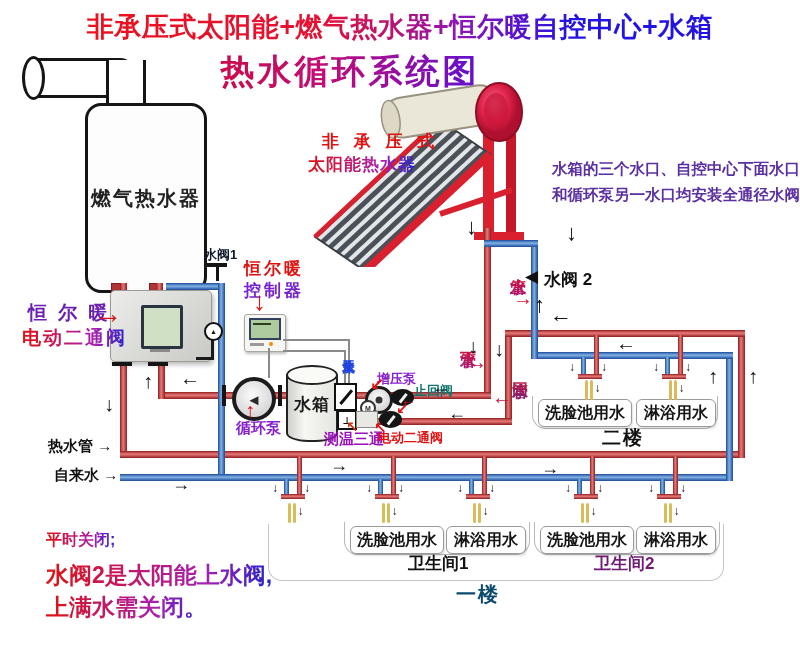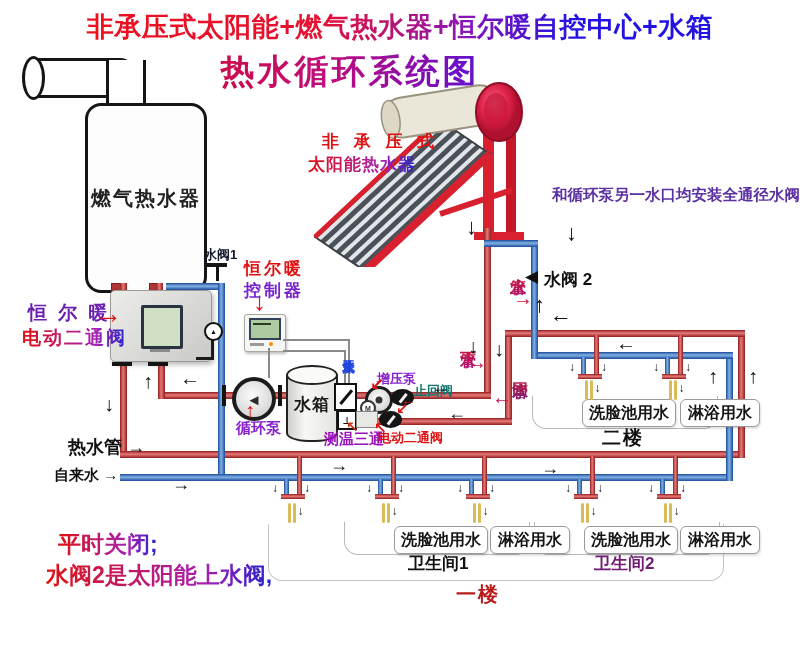--- a/index.html
+++ b/index.html
@@ -21,21 +21,21 @@
   .gt{background-clip:text;-webkit-background-clip:text;color:transparent;-webkit-text-fill-color:transparent;}
   .g-title1{background-image:linear-gradient(90deg,#ee1016 0%,#e51133 40%,#8a15b8 58%,#2213e2 72%,#2213e2 100%);}
   .g-title2{background-image:linear-gradient(90deg,#d60a20 0%,#c00d7a 45%,#6a10c8 75%,#3a10d8 100%);}
   .g-rp{background-image:linear-gradient(90deg,#e01111,#a620b2 70%,#2222cc);}
   .g-down{background-image:linear-gradient(180deg,#dd1122,#7722cc);}
   .g-rb{background-image:linear-gradient(180deg,#dd1122,#2233cc);}
   .vlabel{position:absolute;writing-mode:vertical-rl;text-orientation:upright;font-weight:bold;}
   
   .fixbox{position:absolute;background:#fff;border:1.5px solid #9a9a9a;border-radius:6px;
           text-align:center;font-weight:bold;color:#141414;font-size:16px;
-          box-shadow:1px 2px 2px rgba(0,0,0,0.12);display:flex;align-items:center;justify-content:center;margin-left:44px;}
+          box-shadow:1px 2px 2px rgba(0,0,0,0.12);display:flex;align-items:center;justify-content:center;}
   .bracket{position:absolute;border:1.6px solid #b8b8b8;border-top:none;border-radius:0 0 14px 14px;}
   .arrow{position:absolute;font-weight:bold;line-height:1;}
   .tick{position:absolute;background:#141414;}
   .oval{position:absolute;background:#151515;border-radius:50%;}
   .oval .slash{position:absolute;left:50%;top:50%;width:2.5px;height:11px;background:#f2f2f2;
                transform:translate(-50%,-50%) rotate(38deg);}
   .ringpump{position:absolute;border-radius:50%;border:4px solid #1c1c1c;
             background:radial-gradient(circle at 45% 40%,#fbfbfb,#c9c9c9);}
 </style>
 </head>
@@ -167,30 +167,31 @@
 
   <div class="lbl" style="left:28px;top:302px;font-size:19px;color:#6a1fb0;letter-spacing:3px;">恒 尔 暖</div>
   <div class="lbl gt g-rp" style="left:22px;top:327px;font-size:19px;letter-spacing:2px;">电动二通阀</div>
 
   <div class="lbl" style="left:244px;top:259px;font-size:17px;color:#e01111;letter-spacing:3px;">恒尔暖</div>
   <div class="lbl" style="left:244px;top:281px;font-size:17px;color:#7722cc;letter-spacing:3px;">控制器</div>
 
   <div class="lbl gt g-rp" style="left:308px;top:155px;font-size:17px;letter-spacing:1px;">太阳能热水器</div>
   <div class="lbl" style="left:322px;top:132px;font-size:17px;color:#e01111;letter-spacing:5px;">非 承 压 式</div>
 
+  <div class="lbl" style="left:552px;top:160px;font-size:15.5px;color:#5b2fa0;">水箱的三个水口、自控中心下面水口</div>
   <div class="lbl" style="left:552px;top:186px;font-size:15.5px;color:#5b2fa0;">和循环泵另一水口均安装全通径水阀</div>
 
   <div class="lbl" style="left:236px;top:419px;font-size:15px;color:#8822cc;">循环泵</div>
   <div class="lbl" style="left:377px;top:372px;font-size:13px;color:#8822cc;">增压泵</div>
   <div class="vlabel" style="left:342px;top:350px;height:60px;font-size:12.5px;color:#2244dd;line-height:1;">水流开关</div>
   <div class="lbl" style="left:414px;top:384px;font-size:13px;color:#0f766e;">止回阀</div>
   <div class="lbl" style="left:324px;top:430px;font-size:15px;color:#9911bb;">测温三通</div>
   <div class="lbl" style="left:378px;top:431px;font-size:13px;color:#e01111;">电动二通阀</div>
 
-  <div class="lbl" style="left:68px;top:437px;font-size:18px;color:#111;">
+  <div class="lbl" style="left:48px;top:437px;font-size:15px;color:#111;">
     <span>热水管</span> <span>→</span>
   </div>
   <div class="lbl" style="left:54px;top:466px;font-size:15px;color:#111;">
     <span>自来水</span> <span>→</span>
   </div>
   <div class="vlabel gt g-down" style="left:510px;top:266px;height:66px;font-size:16px;line-height:1;">上水管</div>
   <div class="vlabel gt g-down" style="left:460px;top:339px;height:60px;font-size:16px;line-height:1;">下水管</div>
   <div class="vlabel gt g-rb" style="left:512px;top:370px;height:60px;font-size:16px;line-height:1;">回水管</div>
   <div class="lbl" style="left:544px;top:270px;font-size:17px;color:#111;">水阀 2</div>
 
@@ -201,24 +202,25 @@
 
   <div class="bracket" style="left:344px;top:522px;width:184px;height:32px;"></div>
   <div class="bracket" style="left:534px;top:522px;width:184px;height:32px;"></div>
   <div class="bracket" style="left:268px;top:524px;width:454px;height:56px;border-color:#c5c5c5;"></div>
   <div class="fixbox" style="left:350px;top:526px;width:92px;height:26px;">洗脸池用水</div>
   <div class="fixbox" style="left:446px;top:526px;width:78px;height:26px;">淋浴用水</div>
   <div class="fixbox" style="left:540px;top:526px;width:92px;height:26px;">洗脸池用水</div>
   <div class="fixbox" style="left:636px;top:526px;width:78px;height:26px;">淋浴用水</div>
   <div class="lbl" style="left:408px;top:554px;font-size:17px;color:#111;">卫生间1</div>
   <div class="lbl" style="left:594px;top:554px;font-size:17px;color:#701a75;">卫生间2</div>
-  <div class="lbl" style="left:456px;top:583px;font-size:20px;color:#b91c1c;letter-spacing:2px;">一楼</div>
-
-  <div class="lbl gt g-rp" style="left:58px;top:531px;font-size:23px;">平时关闭;</div>
+  <div class="lbl" style="left:456px;top:583px;font-size:20px;color:#0c4a6e;letter-spacing:2px;">一楼</div>
+
+  <div class="lbl gt g-rp" style="left:46px;top:531px;font-size:16px;">平时关闭;</div>
   <div class="lbl gt g-rp" style="left:46px;top:562px;font-size:23px;">水阀2是太阳能上水阀,</div>
+  <div class="lbl gt g-rp" style="left:46px;top:594px;font-size:23px;">上满水需关闭。</div>
 
 <div class="abs" style="left: 297px; top: 456px; width: 5px; height: 43px; background: linear-gradient(90deg, rgb(143, 29, 29), rgb(234, 122, 122) 45%, rgb(143, 29, 29));"></div>
     <div class="abs" style="left: 284px; top: 479px; width: 5px; height: 15px; background: linear-gradient(90deg, rgb(27, 74, 155), rgb(130, 178, 228) 45%, rgb(27, 74, 155));"></div>
     <div class="abs" style="left: 281px; top: 494px; width: 24px; height: 5px; background: linear-gradient(rgb(143, 29, 29), rgb(234, 122, 122) 45%, rgb(143, 29, 29));"></div>
     <div class="ystub" style="left: 287.5px; top: 503px; height: 20px;"></div>
     <div class="ystub" style="left: 292.5px; top: 503px; height: 20px;"></div>
     <div class="arrow" style="left: 272px; top: 482px; color: rgb(17, 17, 17); font-size: 12px;">↓</div>
     <div class="arrow" style="left: 304px; top: 482px; color: rgb(17, 17, 17); font-size: 12px;">↓</div>
     <div class="arrow" style="left: 297.5px; top: 505px; color: rgb(17, 17, 17); font-size: 12px;">↓</div>
     <div class="abs" style="left: 391px; top: 456px; width: 5px; height: 43px; background: linear-gradient(90deg, rgb(143, 29, 29), rgb(234, 122, 122) 45%, rgb(143, 29, 29));"></div>

